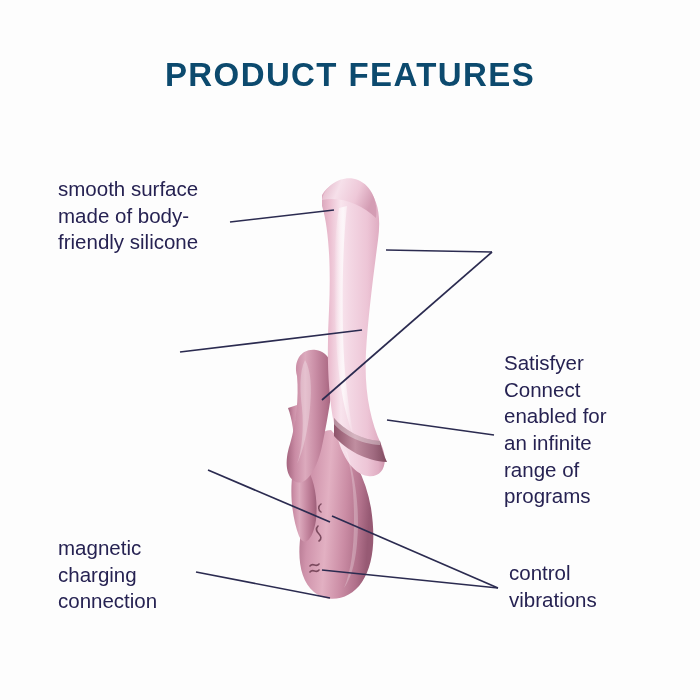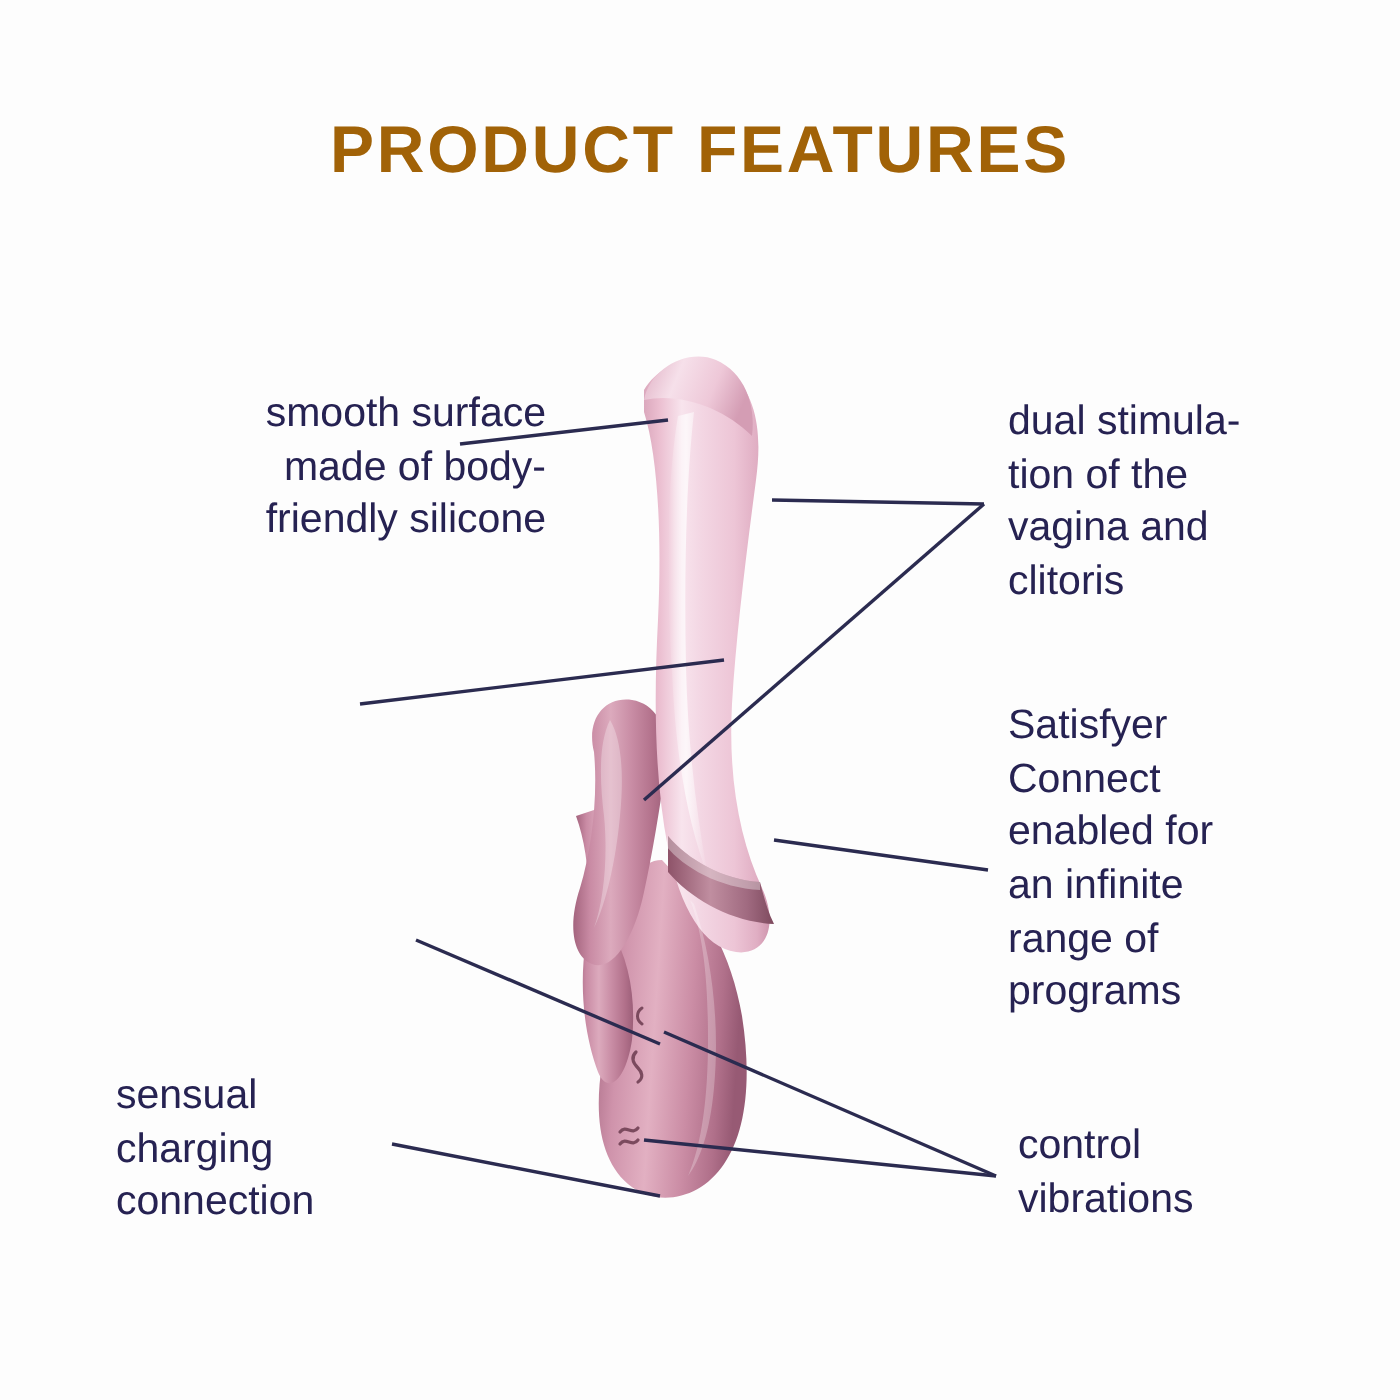--- a/index.html
+++ b/index.html
@@ -20,36 +20,36 @@
   
   #title {
     position: absolute;
     top: 56px;
     left: 0;
     width: 700px;
     text-align: center;
     font-size: 33px;
     font-weight: bold;
     letter-spacing: 1.4px;
-    color: #a16207;
+    color: #0c4a6e;
     white-space: nowrap;
   }
 
   
   .label {
     position: absolute;
     font-size: 20.5px;
     line-height: 1.30;
     color: #262252;
     white-space: pre-line;
   }
   .label.left  { text-align: left; }
   .label.right { text-align: left; }
 
-  #lbl-smooth   { left: 58px;  top: 194px; width: 215px; text-align: right; }
+  #lbl-smooth   { left: 58px;  top: 176px; width: 215px; }
   #lbl-sensual  { left: 58px;  top: 309px; width: 200px; }
   #lbl-heatctl  { left: 58px;  top: 440px; width: 200px; }
   #lbl-magnetic { left: 58px;  top: 535px; width: 215px; }
 
   #lbl-dual     { left: 504px; top: 198px; width: 185px; }
   #lbl-connect  { left: 504px; top: 350px; width: 185px; }
   #lbl-vibr     { left: 509px; top: 560px; width: 180px; }
 
   
   #art {
@@ -202,28 +202,24 @@
       <line x1="498" y1="588" x2="322" y2="570"></line>
     </g>
   </svg>
 
   <div class="label left" id="lbl-smooth">smooth surface
 made of body-
 friendly silicone</div>
 
 
 
-  <div class="label left" id="lbl-magnetic">sensual
+  <div class="label left" id="lbl-magnetic">magnetic
 charging
 connection</div>
 
-  <div class="label right" id="lbl-dual">dual stimula-
-tion of the
-vagina and
-clitoris</div>
 
   <div class="label right" id="lbl-vibr">control
 vibrations</div>
 
   <div class="label right" id="lbl-connect">Satisfyer
 Connect
 enabled for
 an infinite
 range of
 programs</div>

